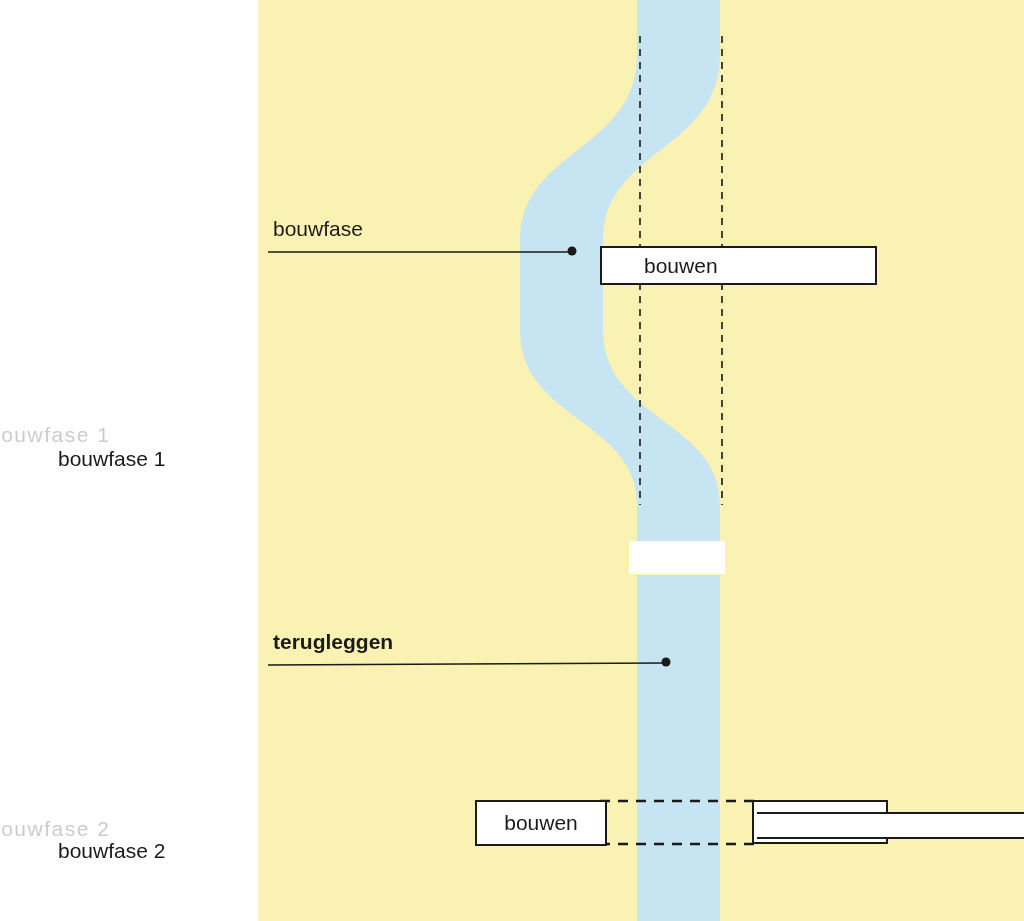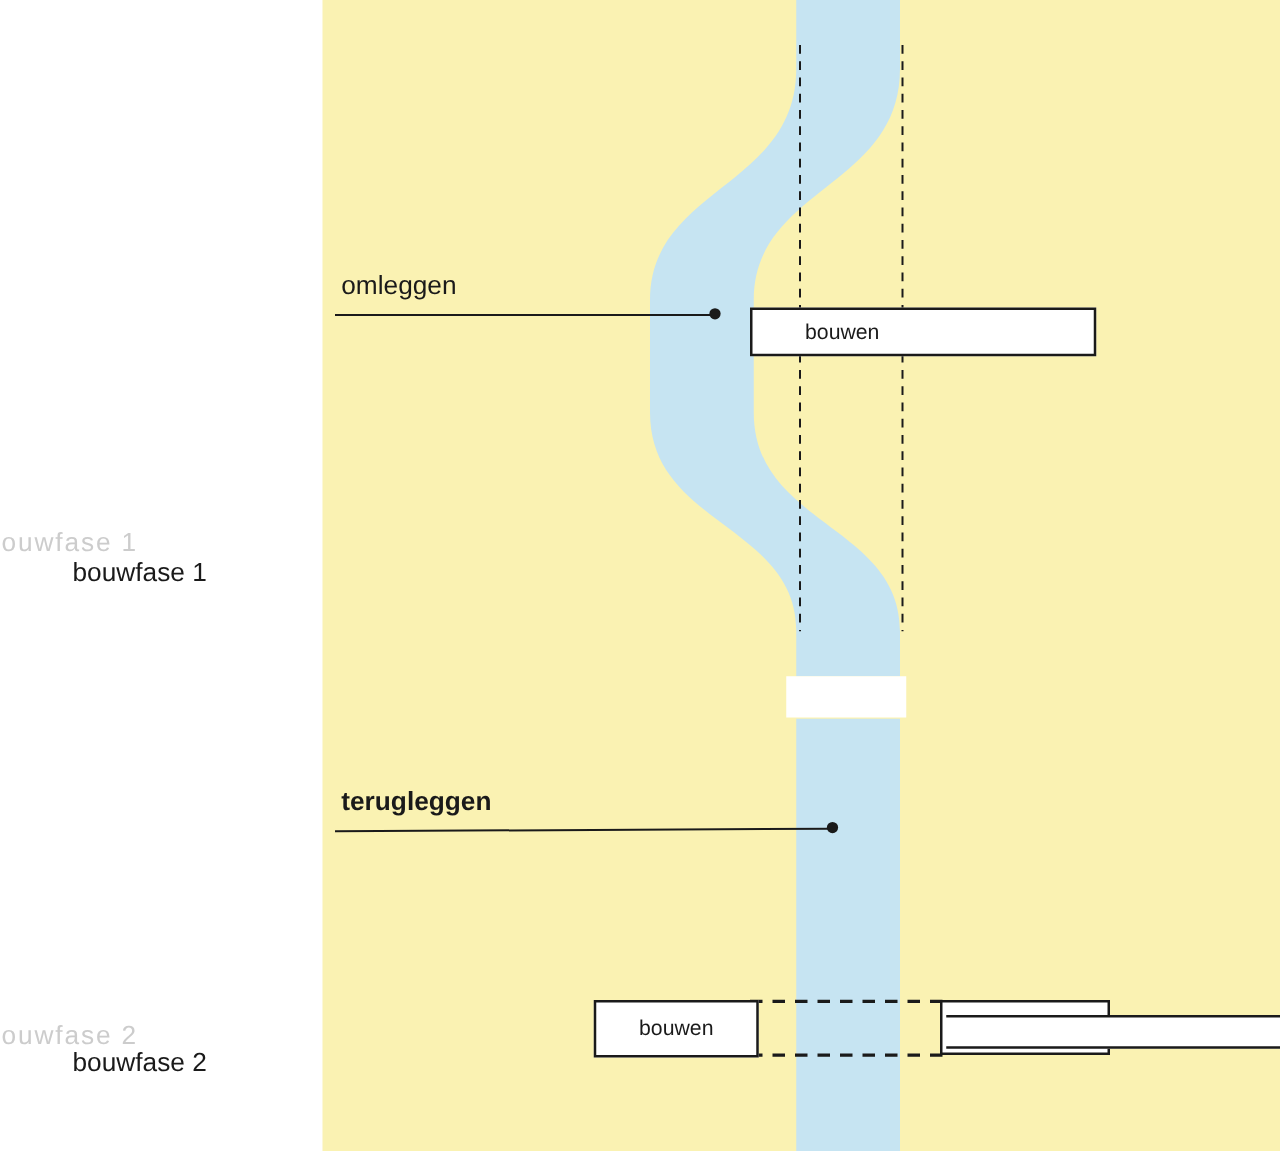--- a/index.html
+++ b/index.html
@@ -56,21 +56,21 @@
     letter-spacing: 1.5px;
     white-space: nowrap;
   }
   .box {
     position: absolute;
     box-sizing: border-box;
     background: var(--box-fill, #ffffff);
     border: 2px solid var(--line, #1a1a1a);
     display: flex;
     align-items: center;
-    font-size: 17px;
+    font-size: 21px;
     color: var(--line, #1a1a1a);
   }
   .box-build-top {
     left: 600px; top: 246px;
     width: 277px; height: 39px;
     padding-left: 42px;
   }
   .box-build-bottom {
     left: 475px; top: 800px;
     width: 132px; height: 46px;
@@ -128,21 +128,21 @@
     <span>bouwen</span>
   </div>
 
   <div class="box box-build-bottom">
     <span>bouwen</span>
   </div>
 
   <div class="box box-abutment"></div>
   <div class="band-deck"></div>
 
-  <div class="label label-omleggen">omleggen</div>
+  <div class="label label-omleggen">bouwfase</div>
   <div class="label label-terugleggen">terugleggen</div>
 
   <div class="ghost-label ghost-phase1">bouwfase 1</div>
   <div class="label label-phase1">bouwfase 1</div>
 
   <div class="ghost-label ghost-phase2">bouwfase 2</div>
   <div class="label label-phase2">bouwfase 2</div>
 
 </div>
 

